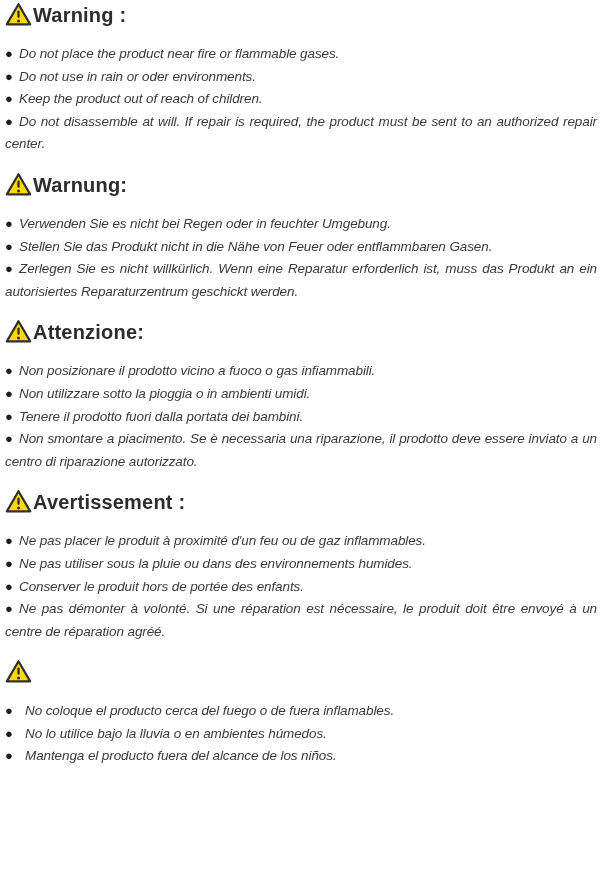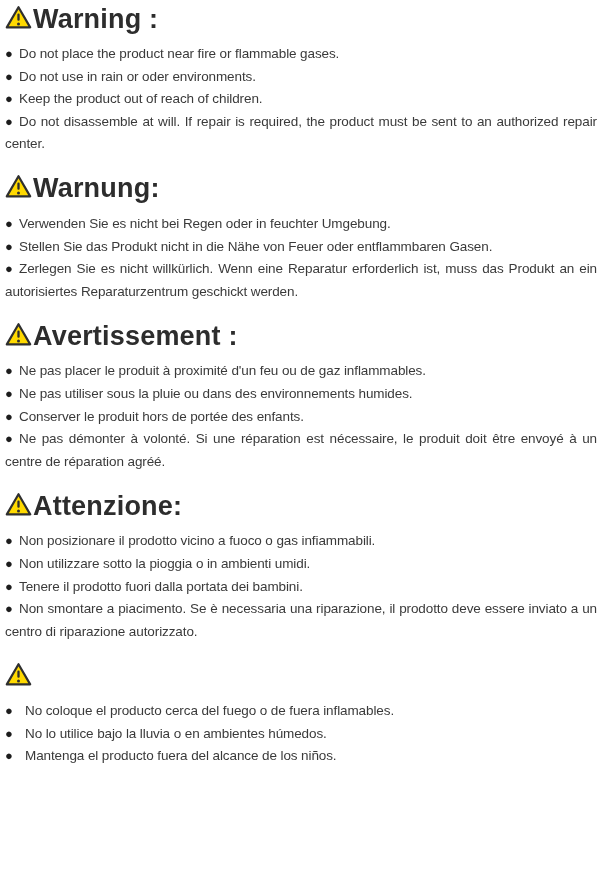--- a/index.html
+++ b/index.html
@@ -7,37 +7,38 @@
   body {
     width: 607px; height: 879px; overflow: hidden;
     font-family: "Liberation Sans", "DejaVu Sans", sans-serif;
     color: var(--body-color, #3a3a3a);
   }
   .page { padding: 4px 10px 0 5px; }
 
   .warning-section + .warning-section { margin-top: 18px; }
 
   .section-heading {
-    display: flex; align-items: center;
-    font-size: 27px; font-weight: bold;
+    display: flex; align-items: flex-start;
+    font-size: 20px; font-weight: bold;
     color: var(--heading-color, #2d2d2d);
     letter-spacing: 0.2px;
     margin-bottom: 9px;
     height: 30px;
   }
   .warn-icon { display: inline-flex; margin-right: 1px; position: relative; top: -2px; }
   .warn-icon svg .tri  { fill: var(--triangle-fill, #ffd900); stroke: var(--triangle-outline, #2f2f2f); }
   .warn-icon svg .mark { fill: var(--triangle-outline, #2f2f2f); }
 
   .bullet-item {
     font-size: 13.5px;
     line-height: 22.6px;
     text-align: justify;
     letter-spacing: -0.1px;
     color: var(--body-color, #3a3a3a);
+    font-style: italic;
   }
   .marker {
     display: inline-block; width: 11px; margin-right: 3px;
     font-size: 13px; color: var(--bullet-color, #1c1c1c);
     letter-spacing: 0;
   }
   .section-spanish .marker { margin-right: 9px; }
 </style>
 </head>
 <body>
@@ -74,55 +75,55 @@
       </span>
       <span class="heading-text">Warnung:</span>
     </h2>
     <div class="bullet-list">
       <div class="bullet-item"><span class="marker">●</span><span>Verwenden Sie es nicht bei Regen oder in feuchter Umgebung.</span></div>
       <div class="bullet-item"><span class="marker">●</span><span>Stellen Sie das Produkt nicht in die Nähe von Feuer oder entflammbaren Gasen.</span></div>
       <div class="bullet-item"><span class="marker">●</span><span>Zerlegen Sie es nicht willkürlich. Wenn eine Reparatur erforderlich ist, muss das Produkt an ein autorisiertes Reparaturzentrum geschickt werden.</span></div>
     </div>
   </section>
 
+  <section class="warning-section section-italian">
+    <h2 class="section-heading">
+      <span class="warn-icon">
+        <svg width="27" height="25" viewBox="0 0 27 25" aria-hidden="true">
+          <path class="tri" d="M13.5 2.2 L25.2 22.4 L1.8 22.4 Z" stroke-width="2.2" stroke-linejoin="round"></path>
+          <rect class="mark" x="12.35" y="8.6" width="2.3" height="7.2" rx="1.1"></rect>
+          <circle class="mark" cx="13.5" cy="18.9" r="1.5"></circle>
+        </svg>
+      </span>
+      <span class="heading-text">Attenzione:</span>
+    </h2>
+    <div class="bullet-list">
+      <div class="bullet-item"><span class="marker">●</span><span>Non posizionare il prodotto vicino a fuoco o gas infiammabili.</span></div>
+      <div class="bullet-item"><span class="marker">●</span><span>Non utilizzare sotto la pioggia o in ambienti umidi.</span></div>
+      <div class="bullet-item"><span class="marker">●</span><span>Tenere il prodotto fuori dalla portata dei bambini.</span></div>
+      <div class="bullet-item"><span class="marker">●</span><span>Non smontare a piacimento. Se è necessaria una riparazione, il prodotto deve essere inviato a un centro di riparazione autorizzato.</span></div>
+    </div>
+  </section>
+
   <section class="warning-section section-french">
     <h2 class="section-heading">
       <span class="warn-icon">
         <svg width="27" height="25" viewBox="0 0 27 25" aria-hidden="true">
           <path class="tri" d="M13.5 2.2 L25.2 22.4 L1.8 22.4 Z" stroke-width="2.2" stroke-linejoin="round"></path>
           <rect class="mark" x="12.35" y="8.6" width="2.3" height="7.2" rx="1.1"></rect>
           <circle class="mark" cx="13.5" cy="18.9" r="1.5"></circle>
         </svg>
       </span>
       <span class="heading-text">Avertissement :</span>
     </h2>
     <div class="bullet-list">
       <div class="bullet-item"><span class="marker">●</span><span>Ne pas placer le produit à proximité d'un feu ou de gaz inflammables.</span></div>
       <div class="bullet-item"><span class="marker">●</span><span>Ne pas utiliser sous la pluie ou dans des environnements humides.</span></div>
       <div class="bullet-item"><span class="marker">●</span><span>Conserver le produit hors de portée des enfants.</span></div>
       <div class="bullet-item"><span class="marker">●</span><span>Ne pas démonter à volonté. Si une réparation est nécessaire, le produit doit être envoyé à un centre de réparation agréé.</span></div>
-    </div>
-  </section>
-
-  <section class="warning-section section-italian">
-    <h2 class="section-heading">
-      <span class="warn-icon">
-        <svg width="27" height="25" viewBox="0 0 27 25" aria-hidden="true">
-          <path class="tri" d="M13.5 2.2 L25.2 22.4 L1.8 22.4 Z" stroke-width="2.2" stroke-linejoin="round"></path>
-          <rect class="mark" x="12.35" y="8.6" width="2.3" height="7.2" rx="1.1"></rect>
-          <circle class="mark" cx="13.5" cy="18.9" r="1.5"></circle>
-        </svg>
-      </span>
-      <span class="heading-text">Attenzione:</span>
-    </h2>
-    <div class="bullet-list">
-      <div class="bullet-item"><span class="marker">●</span><span>Non posizionare il prodotto vicino a fuoco o gas infiammabili.</span></div>
-      <div class="bullet-item"><span class="marker">●</span><span>Non utilizzare sotto la pioggia o in ambienti umidi.</span></div>
-      <div class="bullet-item"><span class="marker">●</span><span>Tenere il prodotto fuori dalla portata dei bambini.</span></div>
-      <div class="bullet-item"><span class="marker">●</span><span>Non smontare a piacimento. Se è necessaria una riparazione, il prodotto deve essere inviato a un centro di riparazione autorizzato.</span></div>
     </div>
   </section>
 
   <section class="warning-section section-spanish">
     <h2 class="section-heading">
       <span class="warn-icon">
         <svg width="27" height="25" viewBox="0 0 27 25" aria-hidden="true">
           <path class="tri" d="M13.5 2.2 L25.2 22.4 L1.8 22.4 Z" stroke-width="2.2" stroke-linejoin="round"></path>
           <rect class="mark" x="12.35" y="8.6" width="2.3" height="7.2" rx="1.1"></rect>
           <circle class="mark" cx="13.5" cy="18.9" r="1.5"></circle>

